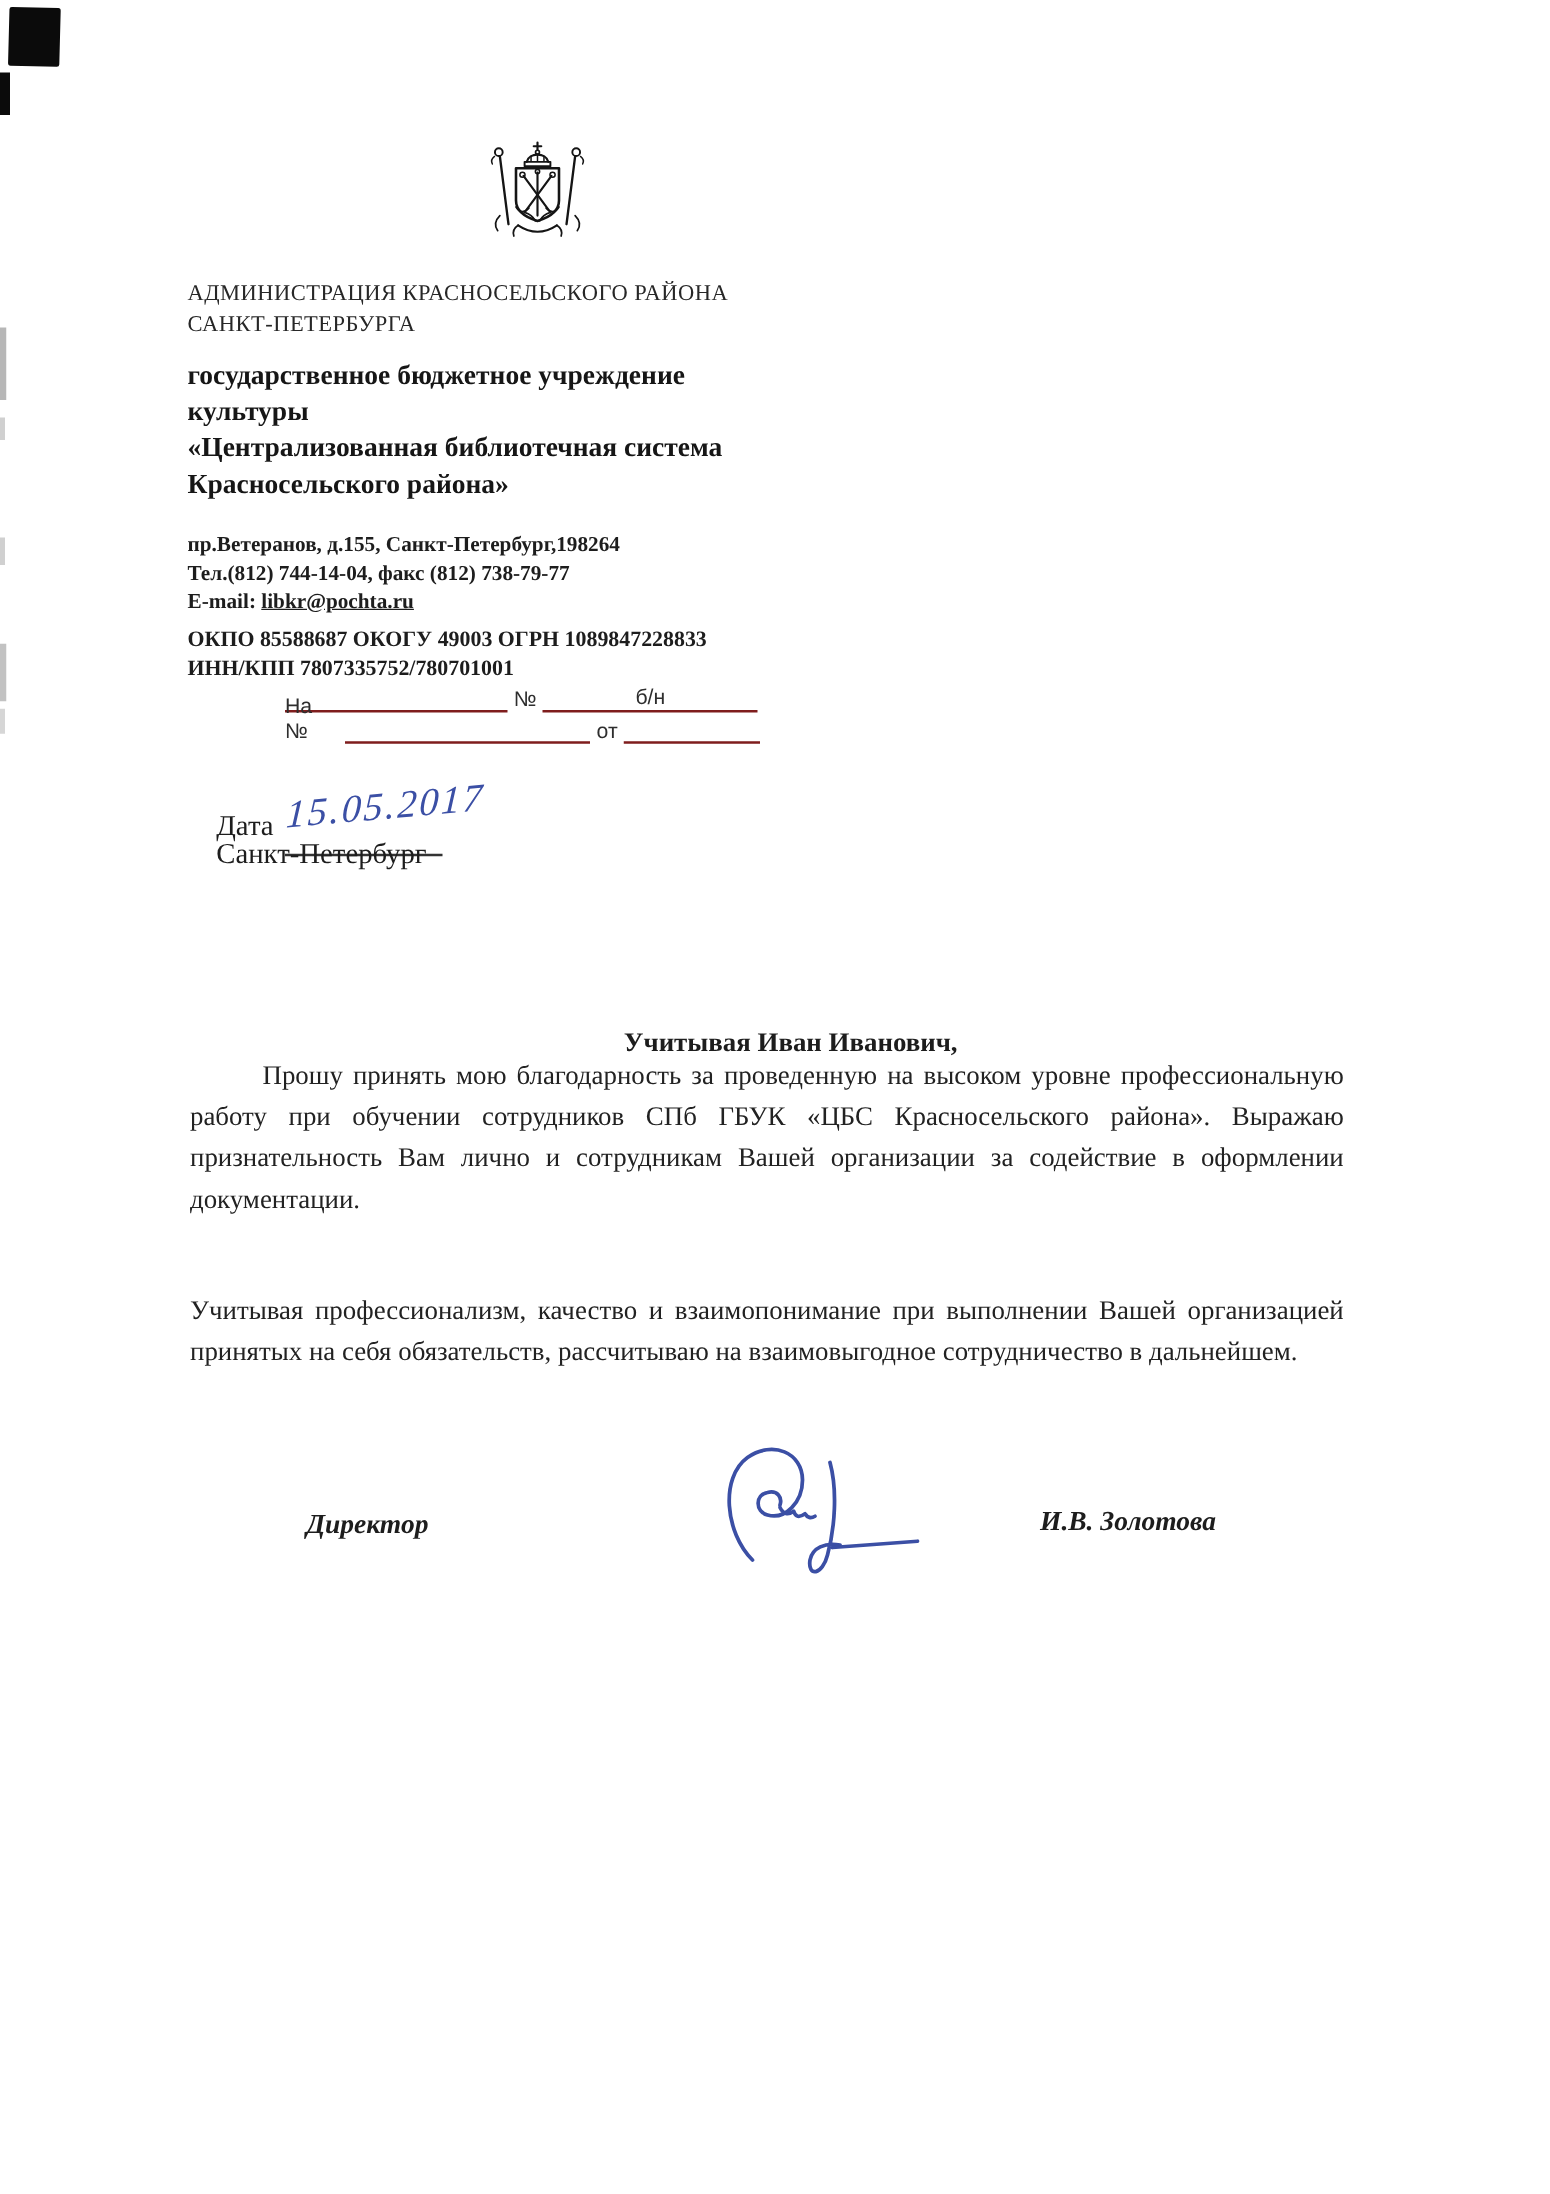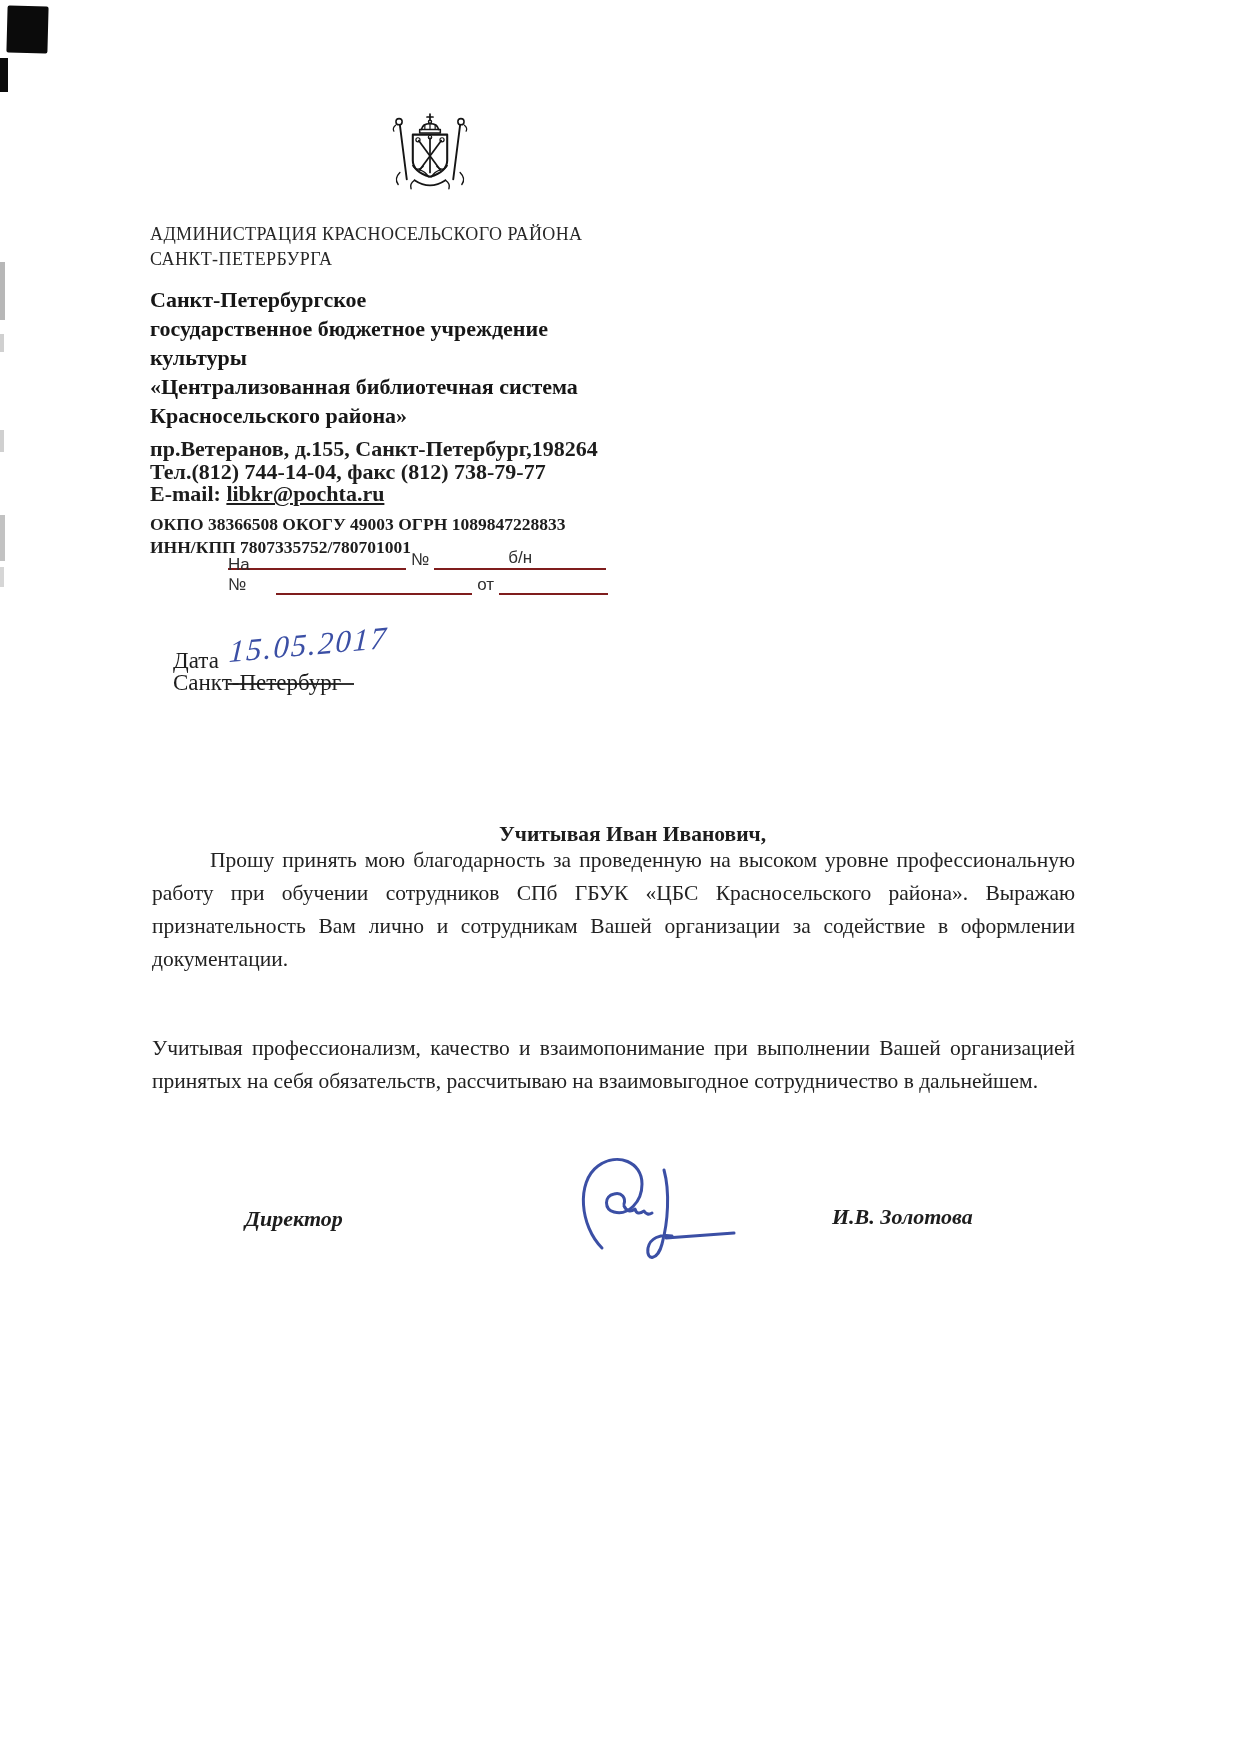--- a/index.html
+++ b/index.html
@@ -15,21 +15,21 @@
   .art.d1 { left:0; top:262px; width:5px; height:58px; background:#6f6f6f; opacity:.5; }
   .art.d2 { left:0; top:334px; width:4px; height:18px; background:#8a8a8a; opacity:.4; }
   .art.d3 { left:0; top:430px; width:4px; height:22px; background:#8a8a8a; opacity:.4; }
   .art.d4 { left:0; top:515px; width:5px; height:46px; background:#777; opacity:.45; }
   .art.d5 { left:0; top:567px; width:4px; height:20px; background:#8a8a8a; opacity:.35; }
   
   .letterhead { position:absolute; left:150px; top:112px; width:560px; text-align:left; }
   .emblem { display:block; margin:0 auto; width:86px; height:90px; }
   .admin-block { margin-top:20px; font-size:18px; line-height:25px; letter-spacing:.4px; color:#272727; }
   .org-block { margin-top:13px; font-weight:bold; font-size:22px; line-height:29px; color:#161616; }
-  .addr-block { margin-top:8px; font-weight:bold; font-size:22px; line-height:22.5px; }
+  .addr-block { margin-top:24px; font-weight:bold; font-size:17px; line-height:22.5px; }
   .addr-block .mail-val { text-decoration:underline; }
   .codes-block { margin-top:7px; font-weight:bold; font-size:17.5px; line-height:23px; }
   
   .refs { position:absolute; left:228px; top:548px; width:380px;
           font-family:"Liberation Sans", sans-serif; font-size:17px; color:#2e2e2e; }
   .ref-row { display:flex; align-items:flex-end; height:22px; }
   .ref-row + .ref-row { margin-top:3px; }
   .ul { display:inline-block; border-bottom:2px solid #7f1d1d; height:20px; }
   .ref-row .lbl { padding:0 4px 0 0; }
   .ref-row .sym { padding:0 5px; }
@@ -101,38 +101,37 @@
       <path d="M32,79 q18,12 36,0" stroke-width="2"></path>
       <path d="M32,79 q-6,4 -4,10 M68,79 q6,4 4,10" stroke-width="1.6"></path>
     </svg>
 
     <div class="admin-block">
       <div>АДМИНИСТРАЦИЯ КРАСНОСЕЛЬСКОГО РАЙОНА</div>
       <div>САНКТ-ПЕТЕРБУРГА</div>
     </div>
 
     <div class="org-block">
-      <div>Санкт-Петербургское</div>
       <div>государственное бюджетное учреждение</div>
       <div>культуры</div>
       <div>«Централизованная библиотечная система</div>
       <div>Красносельского района»</div>
     </div>
 
     <div class="addr-block">
       <div>пр.Ветеранов, д.155, Санкт-Петербург,198264</div>
       <div>Тел.(812) 744-14-04, факс (812) 738-79-77</div>
       <div>
         <span>E-mail:</span>
         <span class="mail-val">libkr@pochta.ru</span>
       </div>
     </div>
 
     <div class="codes-block">
-      <div>ОКПО 38366508 ОКОГУ 49003 ОГРН 1089847228833</div>
+      <div>ОКПО 85588687 ОКОГУ 49003 ОГРН 1089847228833</div>
       <div>ИНН/КПП 7807335752/780701001</div>
     </div>
   </div>
 
   <div class="refs">
     <div class="ref-row">
       <span class="ul" style="width:178px;"></span>
       <span class="sym">№</span>
       <span class="ul bn-line" style="width:172px;">б/н</span>
     </div>

